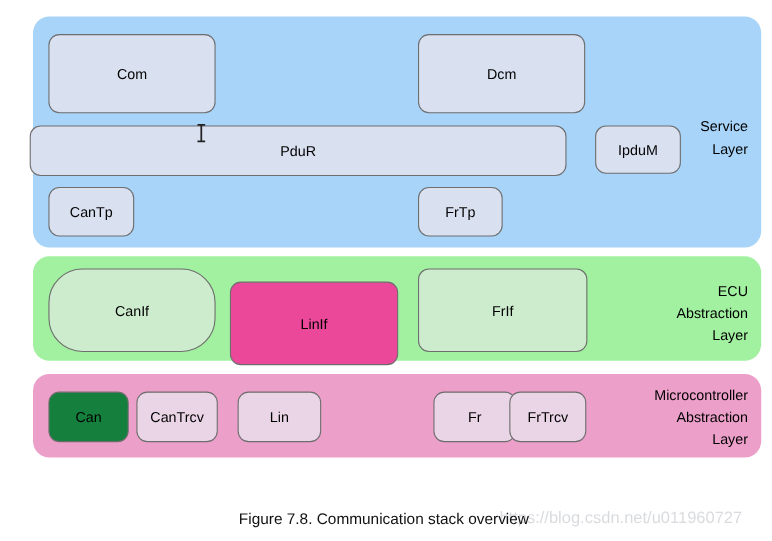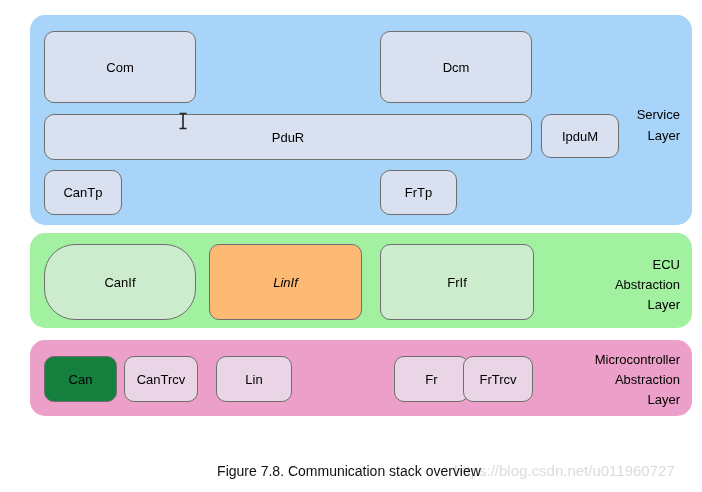--- a/index.html
+++ b/index.html
@@ -68,21 +68,21 @@
   <div class="layer" style="left: 30px; top: 15px; width: 662px; height: 210px; background: rgb(167, 212, 248);"></div>
 
   <div class="box" style="left: 44px; top: 31px; width: 150px; height: 70px; background: rgb(217, 224, 240);">
     <span>Com</span>
   </div>
 
   <div class="box" style="left: 380px; top: 31px; width: 150px; height: 70px; background: rgb(217, 224, 240);">
     <span>Dcm</span>
   </div>
 
-  <div class="box" style="left: 44px; top: 114px; width: 486px; height: 44px; background: rgb(217, 224, 240);">
+  <div class="box" style="left: 27px; top: 114px; width: 486px; height: 44px; background: rgb(217, 224, 240);">
     <span>PduR</span>
   </div>
 
   <div class="box" style="left: 541px; top: 114px; width: 76px; height: 42px; background: rgb(217, 224, 240);">
     <span>IpduM</span>
   </div>
 
   <div class="box" style="left: 44px; top: 170px; width: 76px; height: 43px; background: rgb(217, 224, 240); text-align: right;">
     <span>CanTp</span>
   </div>
@@ -95,21 +95,21 @@
     <div>Service</div>
     <div>Layer</div>
   </div>
 
   <div class="layer" style="left: 30px; top: 233px; width: 662px; height: 95px; background: rgb(161, 241, 161);"></div>
 
   <div class="box" style="left: 44px; top: 244px; width: 150px; height: 74px; background: rgb(205, 236, 205); border-radius: 31px;">
     <span>CanIf</span>
   </div>
 
-  <div class="box" style="left: 209px; top: 244px; width: 151px; height: 74px; background: #fdba74; font-style: italic;">
+  <div class="box" style="left: 209px; top: 256px; width: 151px; height: 74px; background: #ec4899;">
     <span>LinIf</span>
   </div>
 
   <div class="box" style="left: 380px; top: 244px; width: 152px; height: 74px; background: rgb(205, 236, 205);">
     <span>FrIf</span>
   </div>
 
   <div class="layer-label" style="left:540px; top:255px; width:140px;">
     <div>ECU</div>
     <div>Abstraction</div>

